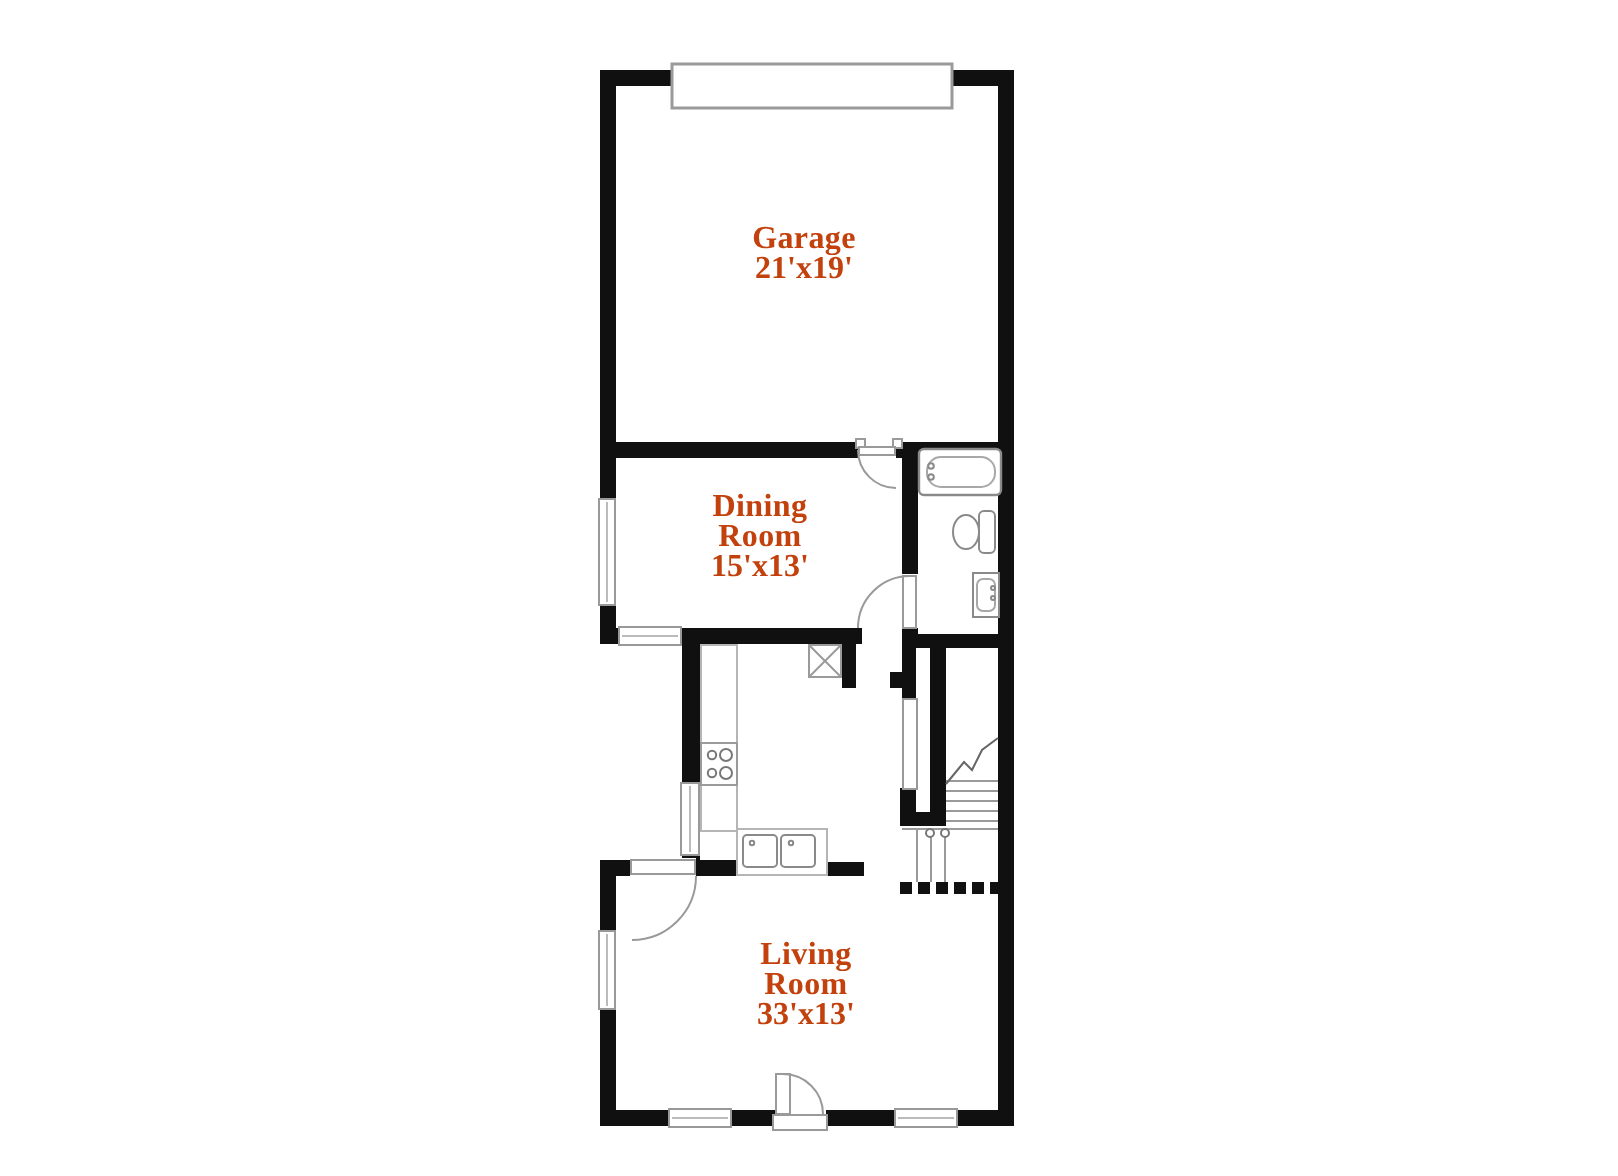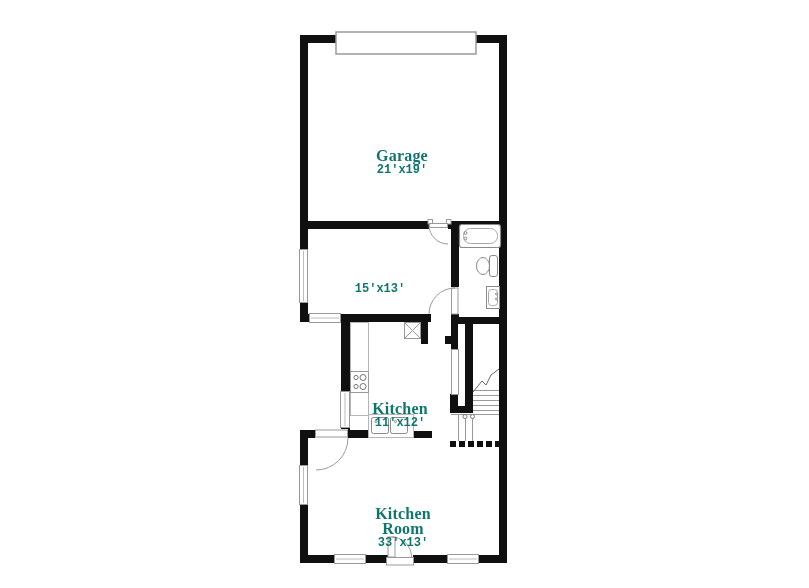--- a/index.html
+++ b/index.html
@@ -7,28 +7,27 @@
     position:relative;
     width:809px;height:588px;
     background:#ffffff;
     font-family:"Liberation Serif", serif;
     overflow:hidden;
   }
   #plan-svg{position:absolute;left:0;top:0;}
   .room-label{
     position:absolute;
     text-align:center;
-    color:#0f766e;
+    color:#c2410c;
     font-weight:700;
     line-height:15px;
     transform:translateX(-50%);
-    margin-top:36px;
   }
   .room-name{display:block;font-size:16px;letter-spacing:0.2px;}
-  .room-dims{display:block;font-size:12px;font-family:Liberation Mono, monospace;}
+  .room-dims{display:block;font-size:16px;}
   .w70{width:74px;}
 </style>
 </head>
 <body>
 
 <div id="stage">
 
   <svg id="plan-svg" width="809" height="588" viewBox="0 0 809 588">
 
     <g fill="#101010" stroke="none">
@@ -178,26 +177,23 @@
       <rect x="503" y="441" width="4" height="6"></rect>
     </g>
   </svg>
 
   <div class="room-label" style="left:402px; top:112px; width:80px;">
     <span class="room-name">Garage</span>
     <span class="room-dims">21'x19'</span>
   </div>
 
   <div class="room-label w70" style="left:380px; top:246px;">
+    <span class="room-name">Dining Room</span>
     <span class="room-dims">15'x13'</span>
   </div>
 
-  <div class="room-label" style="left:400px; top:365px; width:80px;">
-    <span class="room-name">Kitchen</span>
-    <span class="room-dims">11'x12'</span>
-  </div>
 
   <div class="room-label w70" style="left:403px; top:470px;">
-    <span class="room-name">Kitchen Room</span>
+    <span class="room-name">Living Room</span>
     <span class="room-dims">33'x13'</span>
   </div>
 
 </div>
 
 </body></html>

